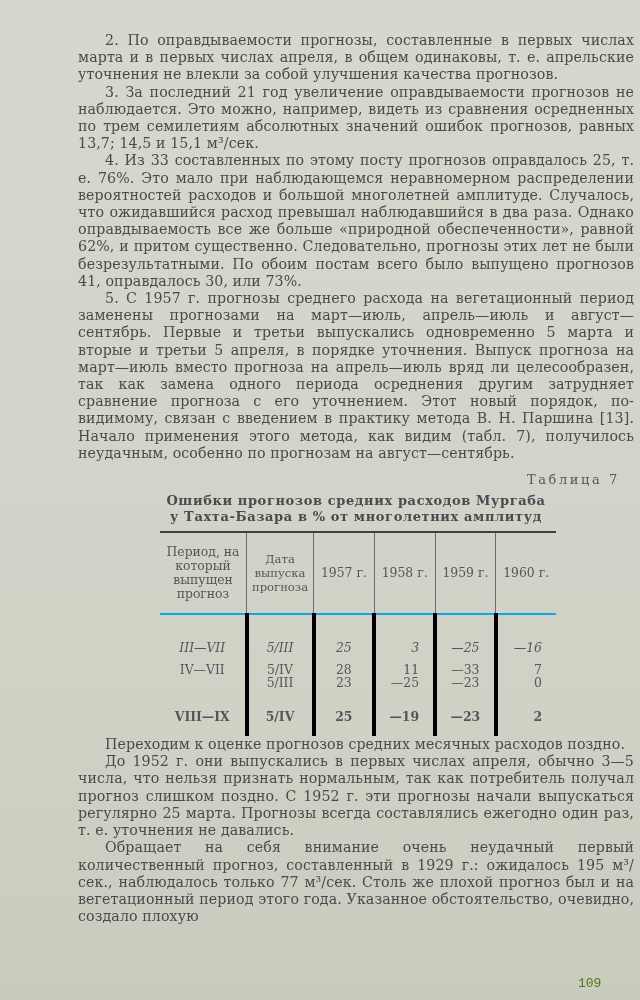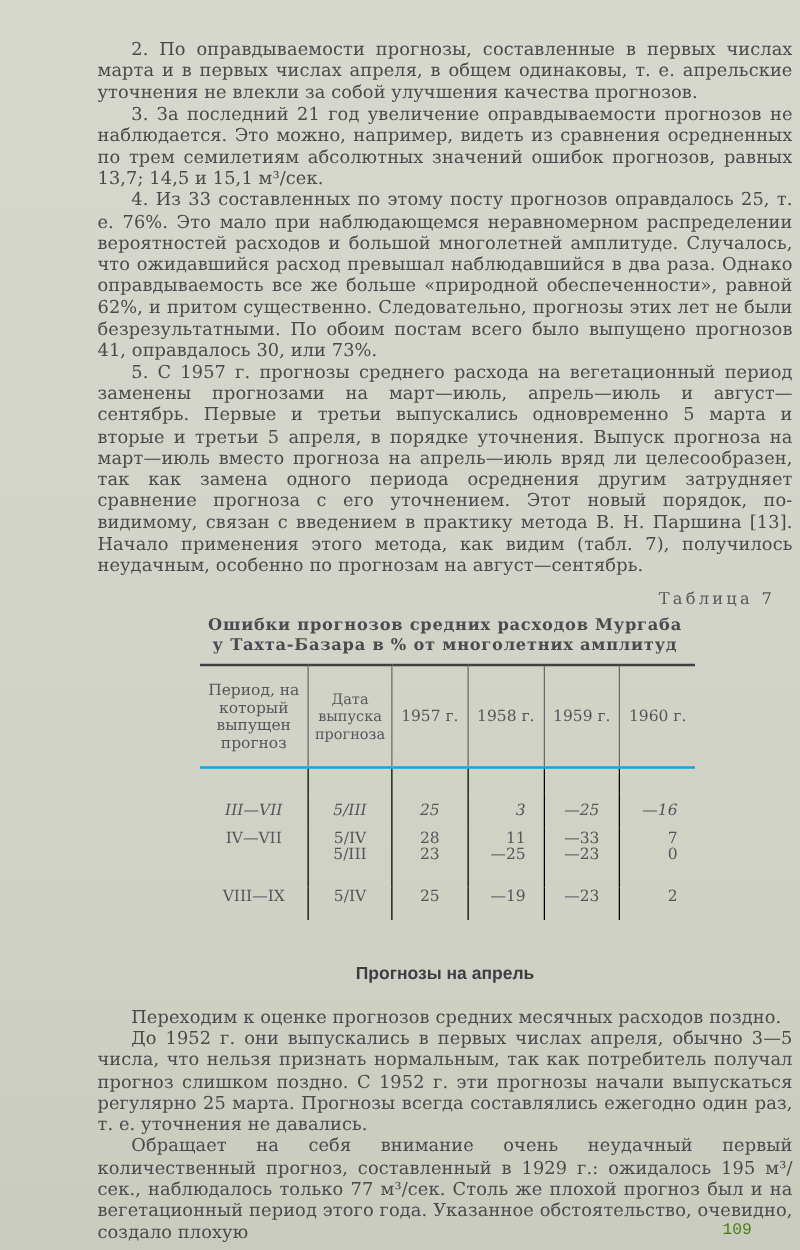--- a/index.html
+++ b/index.html
@@ -49,31 +49,31 @@
       border-left: 1px solid #6a6b6e;
       height: 80px;
       line-height: 14px;
       text-align: center;
       vertical-align: middle;
       padding: 0 1px;
     }
     table.errors th:first-child { border-left: none; width: 84px; }
     table.errors th:nth-child(2) { width: 64px; font-size: 11.6px; text-align: center; }
     table.errors td {
-      border-left: 1px solid #000000;
+      border-left: 4px solid #000000;
       text-align: center;
       vertical-align: top;
       padding: 0;
       line-height: 13px;
     }
     table.errors td:first-child { border-left: none; }
     table.errors tr.spacer td { height: 20px; }
     table.errors tr.r td { padding-top: 6px; height: 22px; font-style: italic; }
     table.errors tr.r2 td { height: 34px; }
-    table.errors tr.last td { height: 26px; }
+    table.errors tr.last td { height: 26px; font-weight: bold; }
     .num { text-align: right !important; padding-right: 14px !important; }
     .heading {
       text-align: center;
       font-family: "Liberation Sans", "DejaVu Sans", sans-serif;
       font-weight: bold;
       font-size: 14px;
       color: #3d3e41;
       margin: 34px 0 20px 0;
     }
     .page-number {
@@ -144,20 +144,19 @@
         <td>VIII—IX</td>
         <td>5/IV</td>
         <td>25</td>
         <td class="num">—19</td>
         <td>—23</td>
         <td class="num">2</td>
       </tr>
     </tbody>
   </table>
 
-  <div class="heading">Прогнозы на апрель</div>
 
   <p class="par">Переходим к оценке прогнозов средних месячных расходов поздно.</p>
   <p class="par">До 1952 г. они выпускались в первых числах апреля, обычно 3—5 числа, что нельзя признать нормальным, так как потребитель получал прогноз слишком поздно. С 1952 г. эти прогнозы начали выпускаться регулярно 25 марта. Прогнозы всегда составлялись ежегодно один раз, т. е. уточнения не давались.</p>
   <p class="par">Обращает на себя внимание очень неудачный первый количественный прогноз, составленный в 1929 г.: ожидалось 195 м³/сек., наблюдалось только 77 м³/сек. Столь же плохой прогноз был и на вегетационный период этого года. Указанное обстоятельство, очевидно, создало плохую</p>
 </div>
 
 <div class="page-number">109</div>
 
 </body></html>

